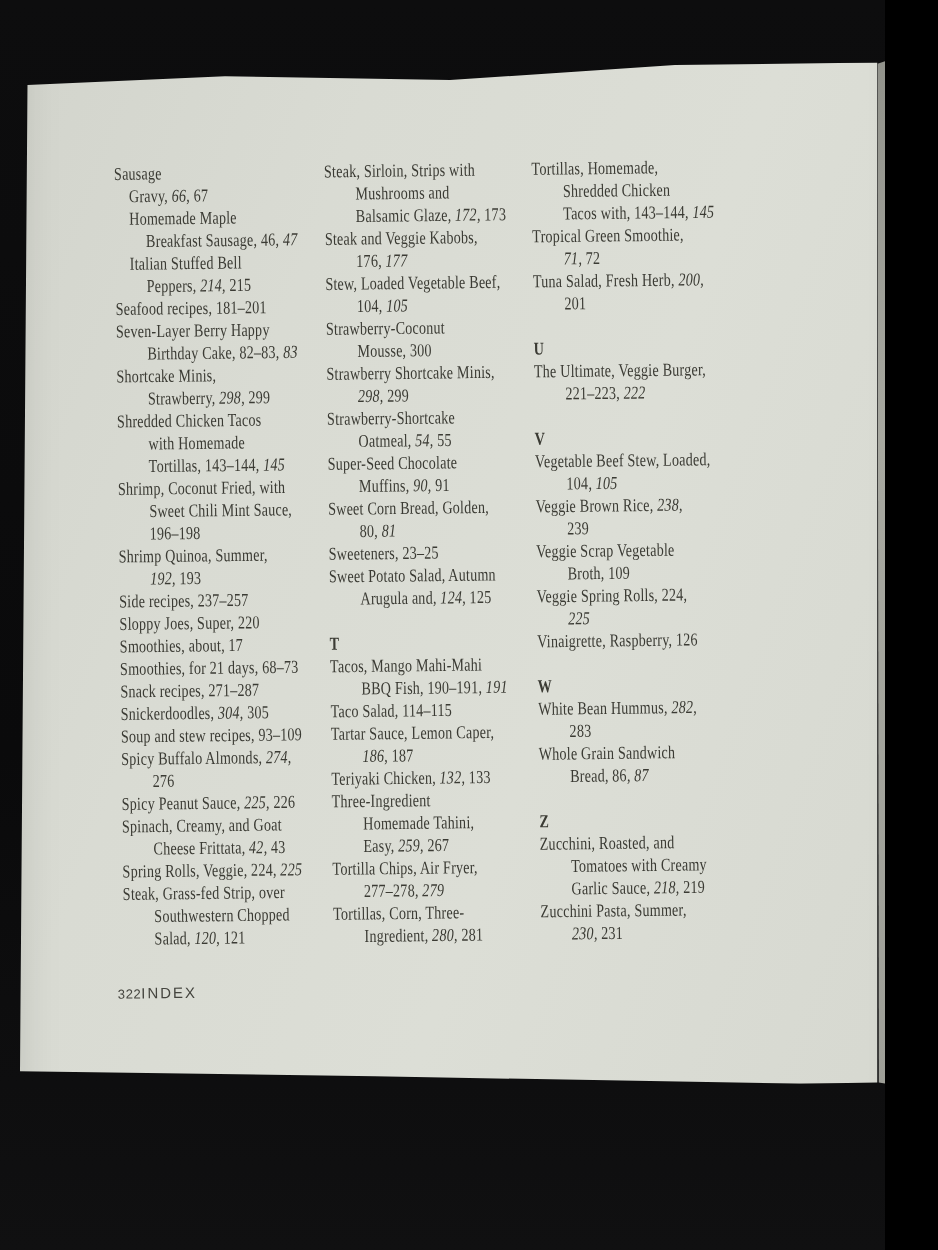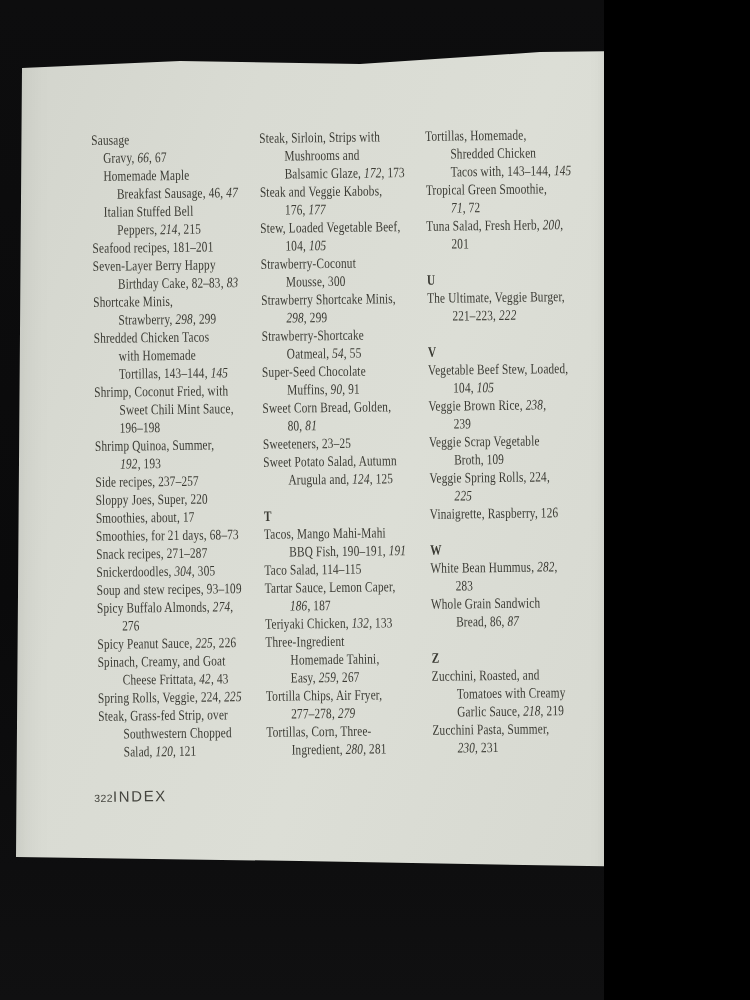--- a/index.html
+++ b/index.html
@@ -1,17 +1,17 @@
 <!DOCTYPE html>
 <html><head>
 <meta charset="utf-8">
 <style>
   html,body { margin:0; padding:0; background:#000; }
   .photo {
-    position:relative; width:604px; height:1000px;
+    position:relative; width:708px; height:1000px;
     background:linear-gradient(180deg,#0d0d0e 0%,#0a0a0b 60%,#101011 100%);
     overflow:hidden;
   }
   .page-main {
     position:absolute; inset:0;
     background:linear-gradient(110deg,#d2d4cc 0%,#d9dbd3 30%,#dcded6 60%,#d6d8d0 100%);
     clip-path:polygon(22px 68px,180px 61px,360px 64px,540px 52px,702px 50px,
                       702px 866px,640px 867px,300px 861px,16px 857px);
   }
   .page-main::after {
@@ -48,21 +48,21 @@
   .line i { font-style:italic; }
   .heading { font-weight:700; margin-top:18px; letter-spacing:0.6px; }
   .indent-1 { padding-left:15px; }
   .indent-2 { padding-left:32px; }
   .footer {
     position:absolute; left:90px; top:788px;
     font-family:"Liberation Sans","DejaVu Sans",sans-serif;
     font-size:10.5px; color:#45453f; letter-spacing:0.4px;
   }
   .page-num { }
-  .footer-label { letter-spacing:1.6px; font-size:15px; }
+  .footer-label { letter-spacing:1.6px; font-size:12px; }
 </style>
 </head>
 <body>
 
 <div class="photo">
   <div class="page-main"></div>
   <div class="page-gutter"></div>
   <div class="page-next"></div>
 
   <div class="page-content">

